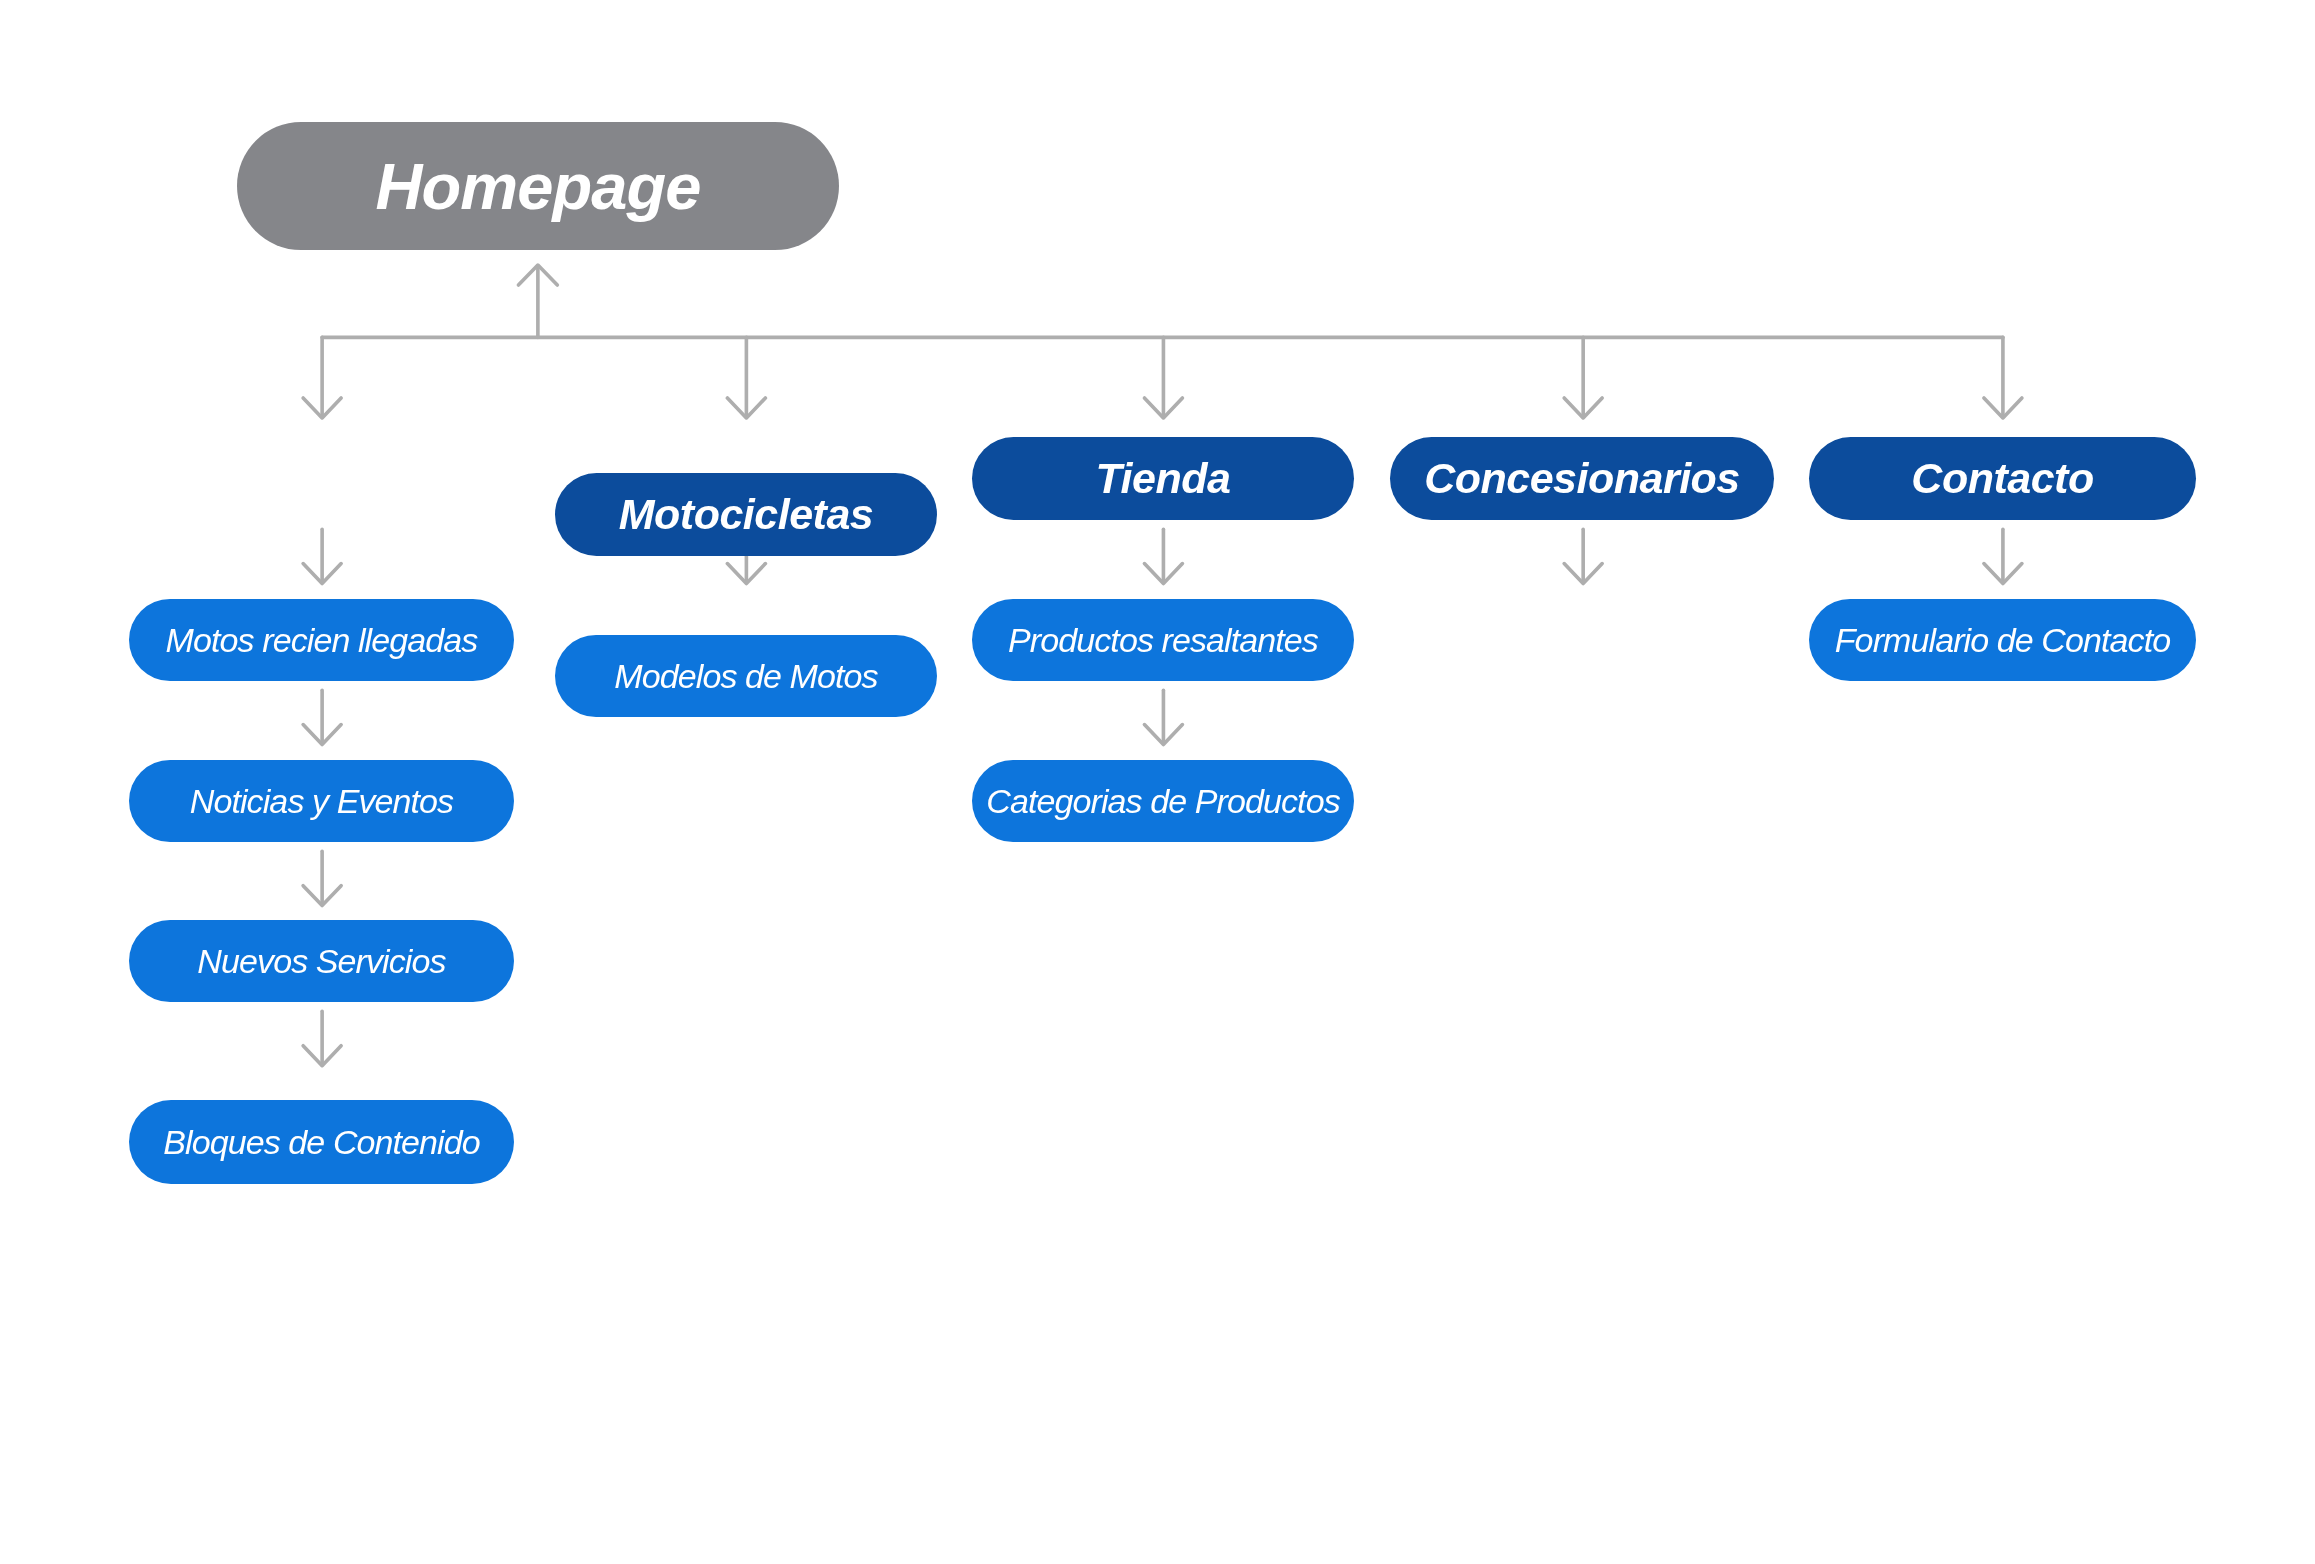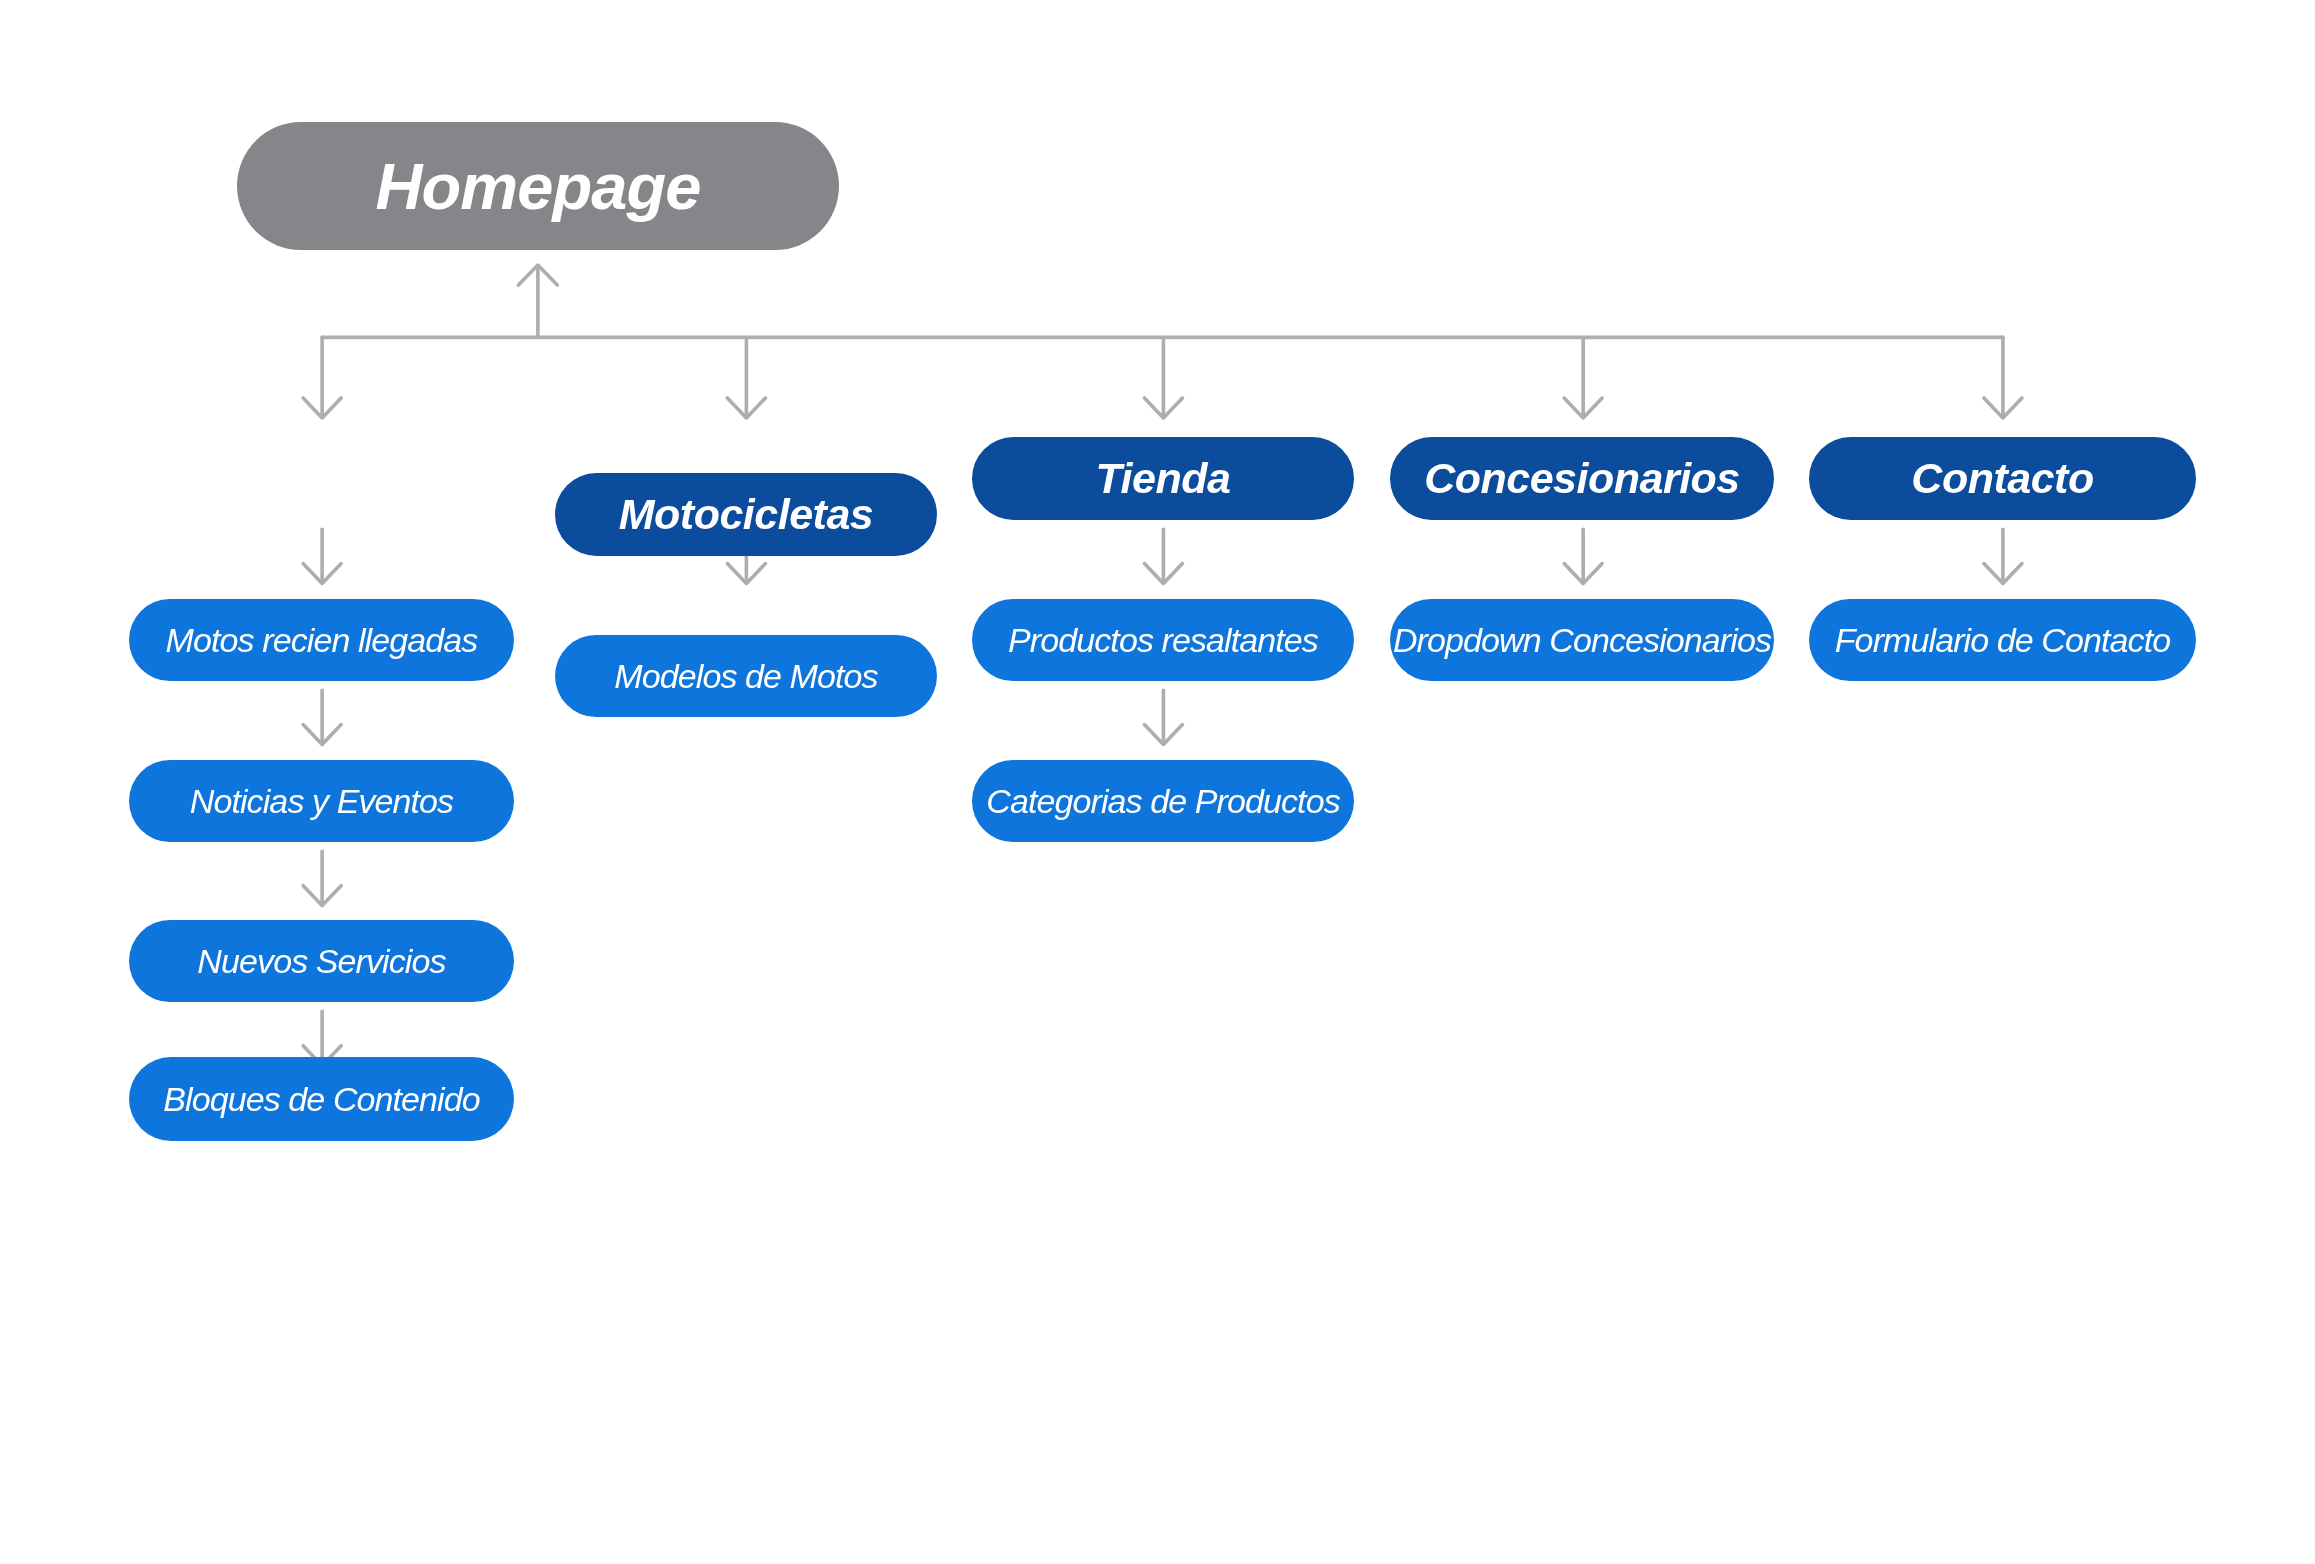--- a/index.html
+++ b/index.html
@@ -51,21 +51,21 @@
   .child {
     background: var(--child-bg, #0d75dc);
     font-size: 34px;
     font-weight: 400;
     letter-spacing: -0.9px;
   }
   .r1 { top: 437px;  height: 83px; border-radius: 42px; }
   .r2 { top: 599px;  height: 82px; border-radius: 42px; }
   .r3 { top: 760px;  height: 82px; border-radius: 42px; }
   .r4 { top: 920px; height: 82px; border-radius: 42px; }
-  .r5 { top: 1057px; height: 84px; border-radius: 43px; }
+  .r5 { top: 1100px; height: 84px; border-radius: 43px; }
   .c0 { left: 129px;  width: 385px; }
   .c1 { left: 555px;  width: 382px; margin-top: 36px; }
   .c2 { left: 972px; width: 382px; }
   .c3 { left: 1390px; width: 384px; }
   .c4 { left: 1809px; width: 387px; }
 </style>
 </head>
 <body>
 
 <div class="canvas">
@@ -154,18 +154,17 @@
   <div class="pill child r2 c0">Motos recien llegadas</div>
   <div class="pill child r3 c0">Noticias y Eventos</div>
   <div class="pill child r4 c0">Nuevos Servicios</div>
   <div class="pill child r5 c0">Bloques de Contenido</div>
 
   <div class="pill child r2 c1">Modelos de Motos</div>
 
   <div class="pill child r2 c2">Productos resaltantes</div>
   <div class="pill child r3 c2">Categorias de Productos</div>
 
-  <div class="pill child r2 c3">Dropdown Concesionarios</div>
 
   <div class="pill child r2 c4">Formulario de Contacto</div>
 
 </div>
 
 
 </body></html>

